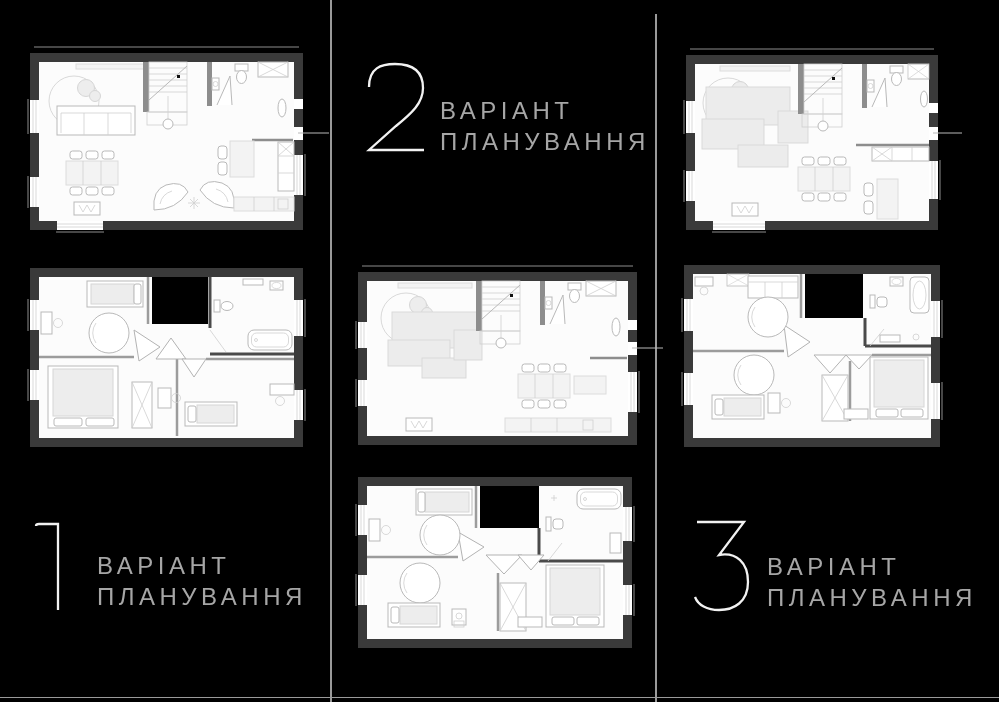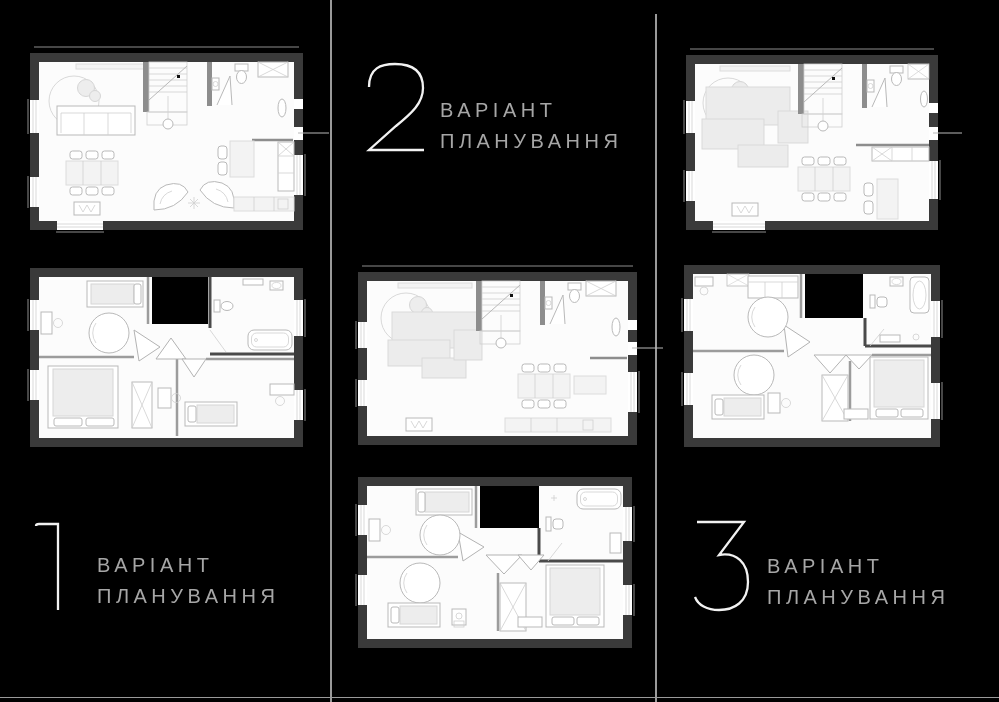--- a/index.html
+++ b/index.html
@@ -5,21 +5,21 @@
   html,body{margin:0;padding:0;}
   body{width:999px;height:702px;position:relative;overflow:hidden;background:#000;}
   .canvas{position:absolute;inset:0;}
   .divider{position:absolute;width:1.5px;background:var(--divider,#9a9a9a);}
   .hline{position:absolute;height:1px;background:var(--divider,#9a9a9a);}
   .plan{position:absolute;overflow:visible;}
   .digit{position:absolute;overflow:visible;}
   .digit path{fill:none;stroke:var(--number_color,#f2f2f2);stroke-width:2.3;stroke-linejoin:miter;}
   .vlabel{position:absolute;color:var(--label_color,#a6a6a6);
           font-family:"Liberation Sans",sans-serif;font-weight:300;
-          font-size:20px;line-height:31px;letter-spacing:4.5px;white-space:nowrap;}
+          font-size:24px;line-height:31px;letter-spacing:4.5px;white-space:nowrap;}
   
   .wall{fill:var(--wall,#3a3a3a);}
   .floor{fill:var(--floor,#fcfcfc);}
   .void{fill:var(--void,#000);}
   .lnw{fill:#fff;stroke:var(--line,#b9b9b9);stroke-width:1;}
   .fill{fill:var(--fill,#ededed);stroke:#d6d6d6;stroke-width:1;}
   .fill2{fill:var(--fill_light,#f3f3f3);stroke:#dcdcdc;stroke-width:1;}
   .fillsofa{fill:var(--sofa_fill,#ececec);stroke:#d9d9d9;stroke-width:1;}
   .ln{fill:none;stroke:var(--line,#b9b9b9);stroke-width:1;}
   .thin{fill:none;stroke:var(--line_thin,#cfcfcf);stroke-width:0.8;}

